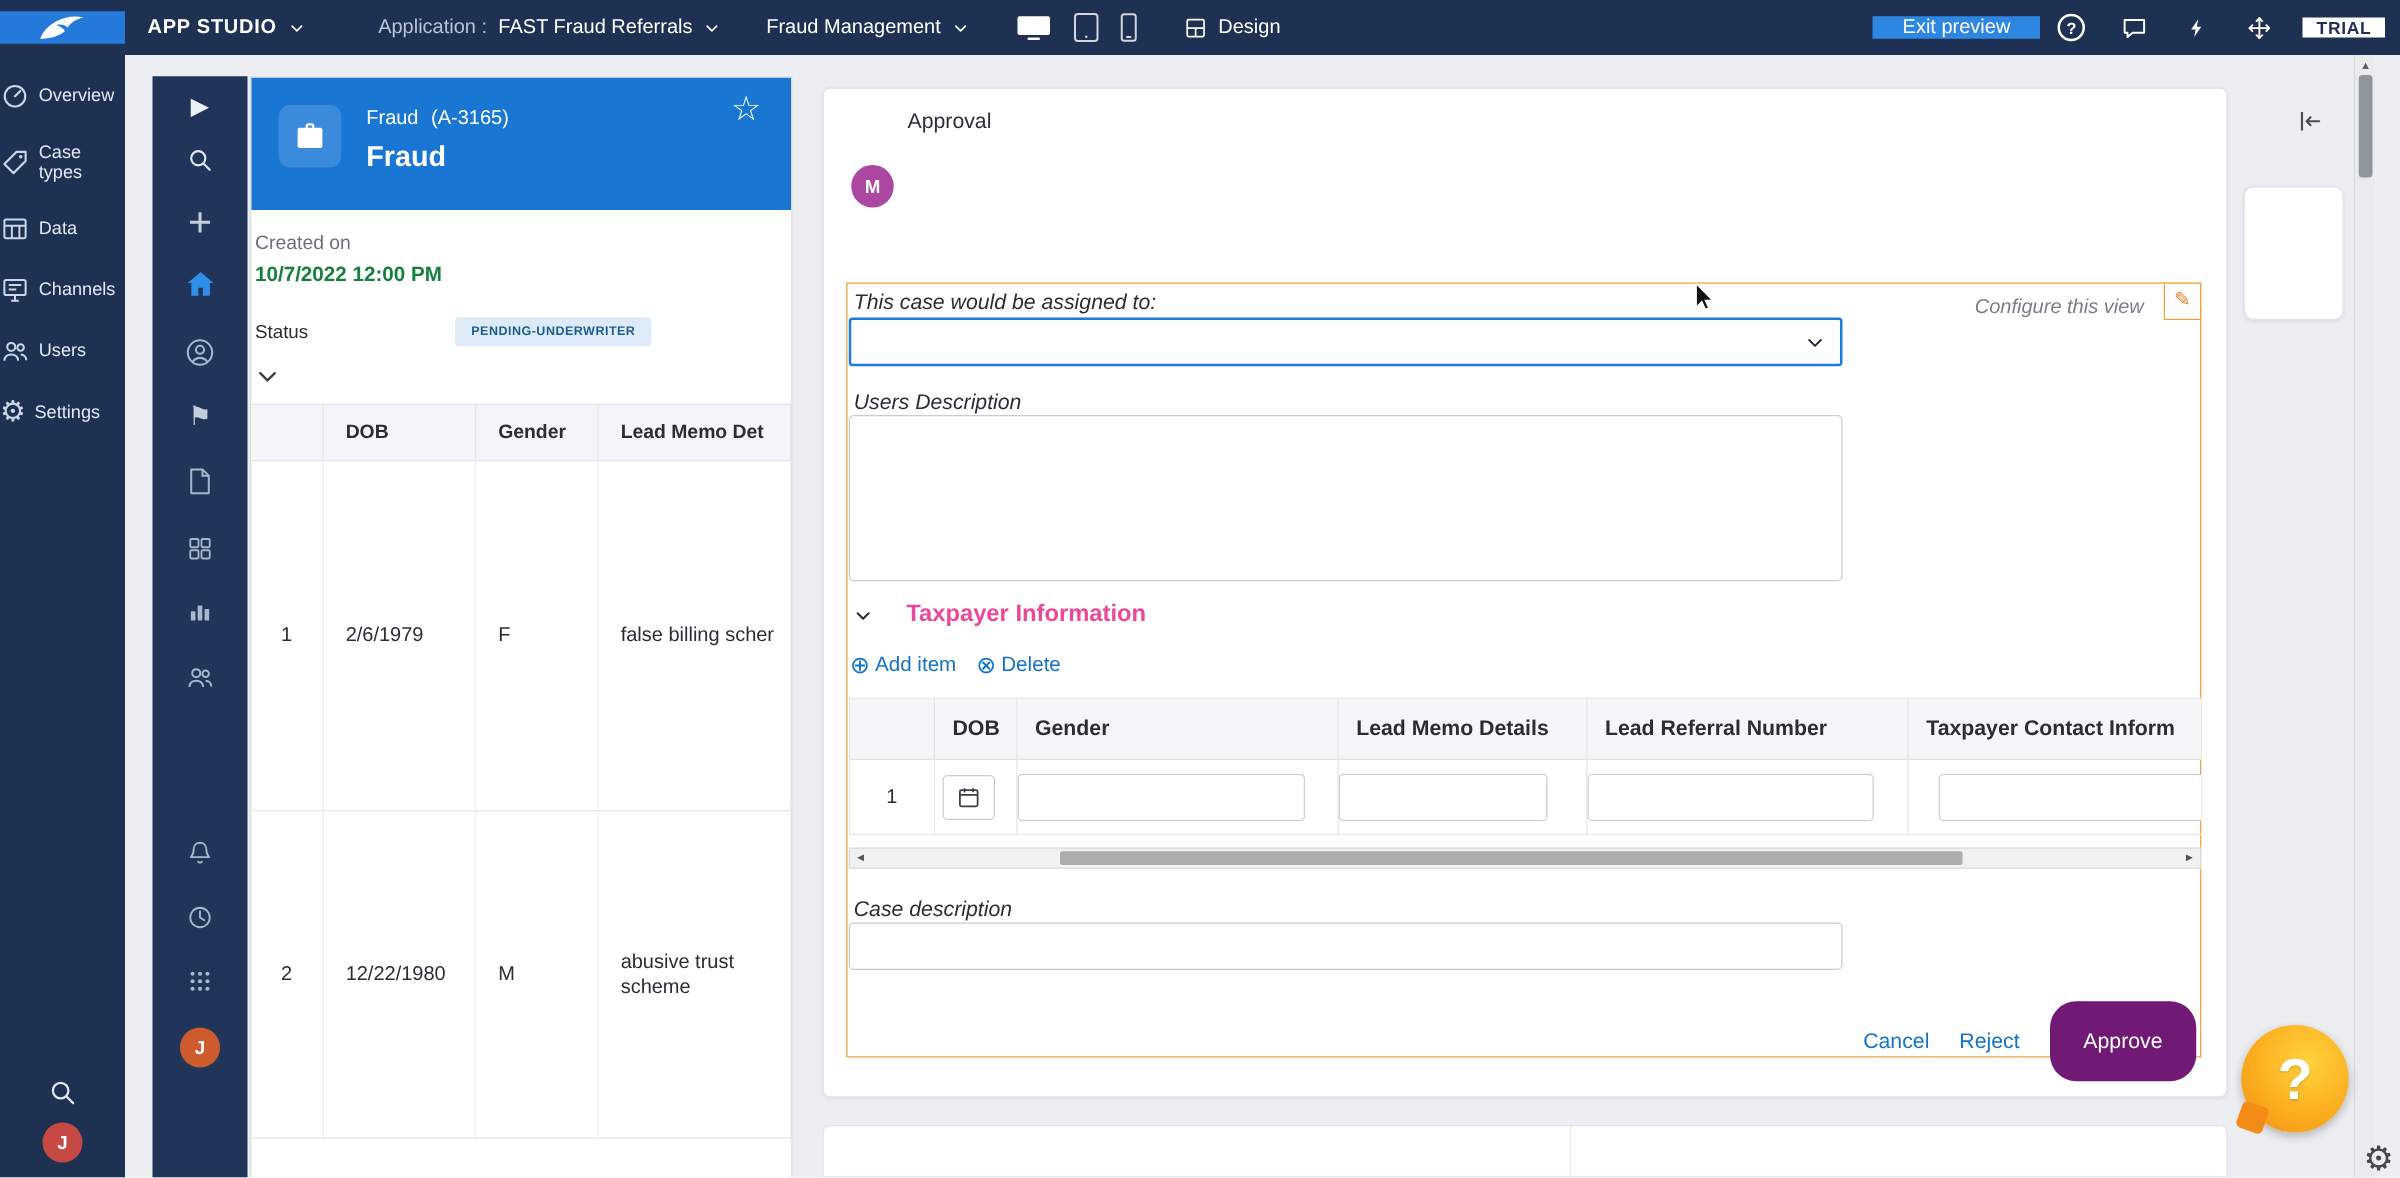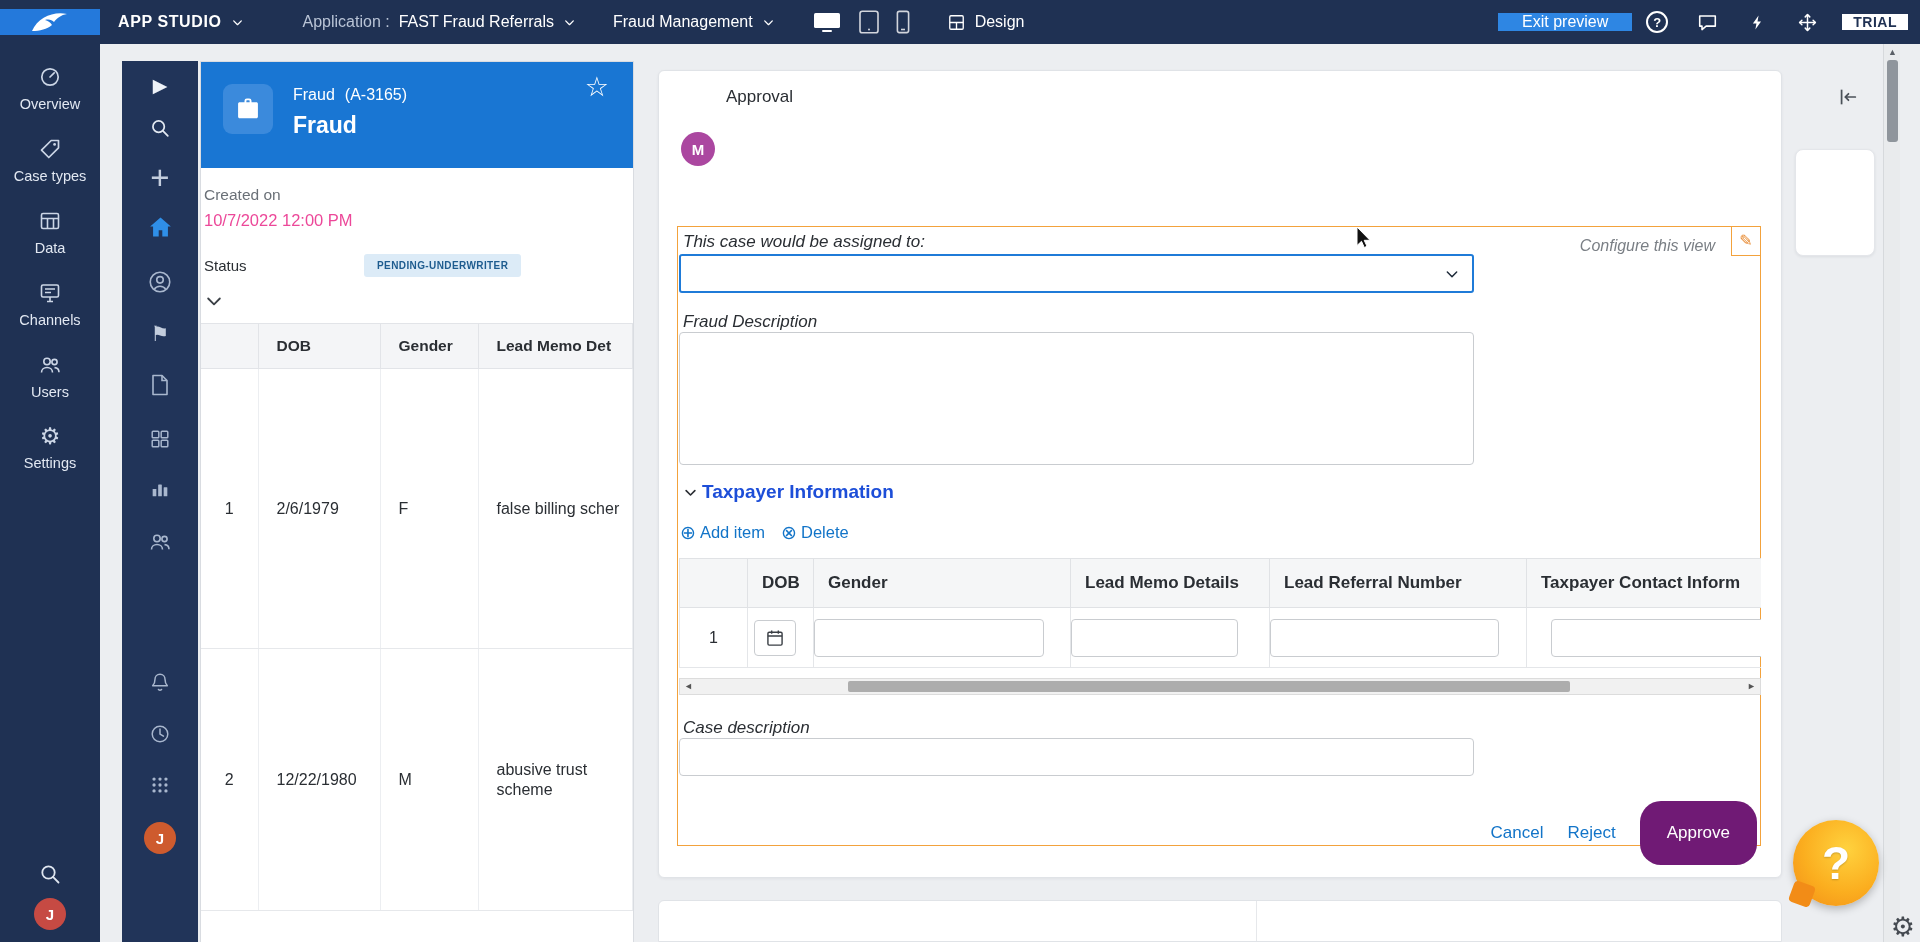--- a/index.html
+++ b/index.html
@@ -20,21 +20,21 @@
   .dev-btn { display:flex; align-items:center; justify-content:center; opacity:.8; cursor:pointer; }
   .dev-btn.sel { opacity:1; }
   .tb-spacer { flex:1; }
   .exit-btn { background:#2e86e3; border:none; color:#fff; font-size:16px; padding:0 24px; font-family:inherit; cursor:pointer; }
   .tb-icon-btn { width:50px; display:flex; align-items:center; justify-content:center; cursor:pointer; }
   .q-circle { width:22px; height:22px; border:2px solid #fff; border-radius:50%; display:flex; align-items:center; justify-content:center; font-size:13px; font-weight:bold; }
   .trial { background:#fff; color:#1f3153; font-weight:bold; font-size:14px; letter-spacing:.5px; display:flex; align-items:center; padding:0 11px; margin:4px 12px 4px 10px; }
 
   
   .app-sidebar { position:absolute; top:44px; left:0; bottom:0; width:100px; background:#1f3153; display:flex; flex-direction:column; align-items:center; color:#e2e8f2; padding-top:8px; }
-  .side-item { width:100%; padding:13px 0 12px; display:flex; flex-direction:column; align-items:center; gap:7px; font-size:14.5px; cursor:pointer; }
+  .side-item { width:100%; padding:13px 0 12px; display:flex; flex-direction:row; align-items:center; gap:7px; font-size:14.5px; cursor:pointer; }
   .side-item .ico { color:#ccd6e6; }
   .side-spacer { flex:1; }
   .side-search { padding:12px 0; cursor:pointer; color:#dfe6f0; }
   .av-j1 { width:32px; height:32px; background:#c64a43; font-size:15px; margin-bottom:12px; cursor:pointer; }
 
   
   .portal-rail { position:absolute; top:61px; left:122px; bottom:0; width:76px; background:#213459; display:flex; flex-direction:column; align-items:center; color:#a9b7ce; }
   .rail-btn { width:76px; display:flex; align-items:center; justify-content:center; cursor:pointer; }
   .av-j2 { width:32px; height:32px; background:#ce5b2e; font-size:15px; cursor:pointer; }
 
@@ -43,21 +43,21 @@
   .case-header { height:106px; background:#1976d3; position:relative; color:#fff; }
   .case-tile { position:absolute; left:22px; top:22px; width:50px; height:50px; border-radius:9px; background:#3b8adc; display:flex; align-items:center; justify-content:center; }
   .case-typerow { position:absolute; left:92px; top:24px; display:flex; gap:10px; font-size:16px; }
   .case-star { position:absolute; right:24px; top:12px; font-size:27px; cursor:pointer; }
   .case-title { position:absolute; left:92px; top:50px; font-size:23px; font-weight:bold; }
   .case-actions { display:flex; justify-content:space-between; align-items:center; margin:14px 26px 0 18px; }
   .edit-btn { background:#fff; border:1px solid #2e86dc; color:#1274c8; border-radius:20px; padding:8px 27px; font-size:16px; font-family:inherit; cursor:pointer; }
   .actions-link { color:#1274c8; font-size:16px; display:flex; gap:7px; align-items:center; cursor:pointer; }
   .meta { margin:18px 0 0 3px; }
   .meta-label { color:#6a7077; font-size:15.5px; }
-  .meta-value { font-size:16.5px; margin-top:7px; color:#ec4899; }
+  .meta-value { font-size:16.5px; margin-top:7px; color:#15803d;font-weight:bold; }
   .status-row { display:flex; align-items:center; margin:24px 0 0 3px; }
   .status-label { font-size:15px; width:160px; }
   .badge { background:#dcebf7; color:#1e5c8f; font-weight:bold; font-size:10px; letter-spacing:.4px; padding:6px 13px; border-radius:3px; }
   .exp-chev { margin:14px 0 0 3px; color:#3b4046; cursor:pointer; width:24px; }
   .case-table { width:100%; border-collapse:collapse; margin-top:12px; table-layout:fixed; }
   .case-table th { background:#f4f5f7; border:1px solid #e2e4e8; border-left:none; font-weight:bold; text-align:left; padding:13px 8px 13px 18px; font-size:15.5px; white-space:nowrap; overflow:hidden; }
   .case-table th:first-child { padding-left:0; }
   .case-table td { border-right:1px solid #eceef1; border-bottom:1px solid #e6e8eb; vertical-align:middle; padding-left:18px; font-size:16px; }
   .case-table td.num { text-align:center; padding-left:0; }
   .case-table tr.r1 td { height:280px; }
@@ -69,21 +69,21 @@
   .main-card { position:absolute; left:658px; top:70px; width:1124px; height:808px; background:#fff; border:1px solid #e0e3e7; border-radius:6px; box-shadow:0 1px 3px rgba(27,35,48,.06); }
   .appr-title { position:absolute; left:67px; top:16px; font-size:17px; }
   .av-m { position:absolute; left:22px; top:61px; width:34px; height:34px; background:#ab47a0; font-size:15px; cursor:pointer; }
   .cfg-box { position:absolute; left:18px; top:155px; width:1084px; height:620px; border:1px solid #f3a23c; }
   .cfg-label { position:absolute; right:45px; top:10px; font-style:italic; color:#7a7f85; font-size:16px; cursor:pointer; }
   .cfg-pencil { position:absolute; top:-1px; right:-1px; width:30px; height:30px; background:#fff; border:1px solid #f3a23c; display:flex; align-items:center; justify-content:center; color:#e8872b; font-size:16px; cursor:pointer; }
   .fld-label { position:absolute; left:5px; font-size:17px;font-style:italic; }
   .assign-select { position:absolute; left:1px; top:27px; width:795px; height:39px; border:2px solid #1f7bd8; border-radius:3px; background:#fff; cursor:pointer; }
   .sel-chev { position:absolute; right:12px; top:10px; color:#1c2838; }
   .frd-textarea { position:absolute; left:1px; top:105px; width:795px; height:133px; border:1px solid #c9ccd0; border-radius:4px; resize:none; font-family:inherit; font-size:16px; padding:8px 10px; }
-  .sec-head { position:absolute; left:5px; top:254px; display:flex; align-items:center; gap:4px; font-size:19px; font-weight:bold; color:#1d4ed8; cursor:pointer; }
+  .sec-head { position:absolute; left:5px; top:254px; display:flex; align-items:center; gap:27px; font-size:19px; font-weight:bold; color:#ec4899; cursor:pointer; }
   .add-del { position:absolute; left:2px; top:296px; display:flex; align-items:center; gap:16px; font-size:16.5px; color:#1274c8; }
   .add-del .lnk { display:flex; align-items:center; gap:4px; cursor:pointer; }
   .add-del .g { font-size:19px; }
   .tax-wrap { position:absolute; left:1px; top:331px; width:1082px; overflow:hidden; }
   .tax-table { border-collapse:collapse; table-layout:fixed; width:1082px; }
   .tax-table th { background:#f5f6f7; border:1px solid #e0e2e5; font-weight:bold; font-size:17px; text-align:left; padding:14px 10px 14px 14px; white-space:nowrap; overflow:hidden; }
   .tax-table td { border:1px solid #e4e6e9; height:60px; vertical-align:middle; }
   .tax-num { text-align:center; font-size:16px; }
   .cellclip { overflow:hidden; display:flex; align-items:center; }
   .tax-input { height:38px; border:1px solid #c9ccd0; border-radius:4px; font-family:inherit; font-size:16px; padding:0 8px; background:#fff; }
@@ -417,21 +417,21 @@
 
     <div class="fld-label" style="top:5px">This case would be assigned to:</div>
     <div class="assign-select">
       <span class="sel-chev">
         <svg width="16" height="16" viewBox="0 0 24 24" fill="none" stroke="currentColor" stroke-width="2.2">
             <path d="M5 9l7 7 7-7" stroke-linecap="round" stroke-linejoin="round"></path>
           </svg>
       </span>
     </div>
 
-    <div class="fld-label" style="top:85px">Fraud Description</div>
+    <div class="fld-label" style="top:85px">Users Description</div>
     <textarea class="frd-textarea" style=""></textarea>
 
     <div class="sec-head">
       <svg width="15" height="15" viewBox="0 0 24 24" fill="none" stroke="#2a2e33" stroke-width="2.6">
           <path d="M5 9l7 7 7-7" stroke-linecap="round" stroke-linejoin="round"></path>
         </svg>
       <span>Taxpayer Information</span>
     </div>
 
     <div class="add-del">

